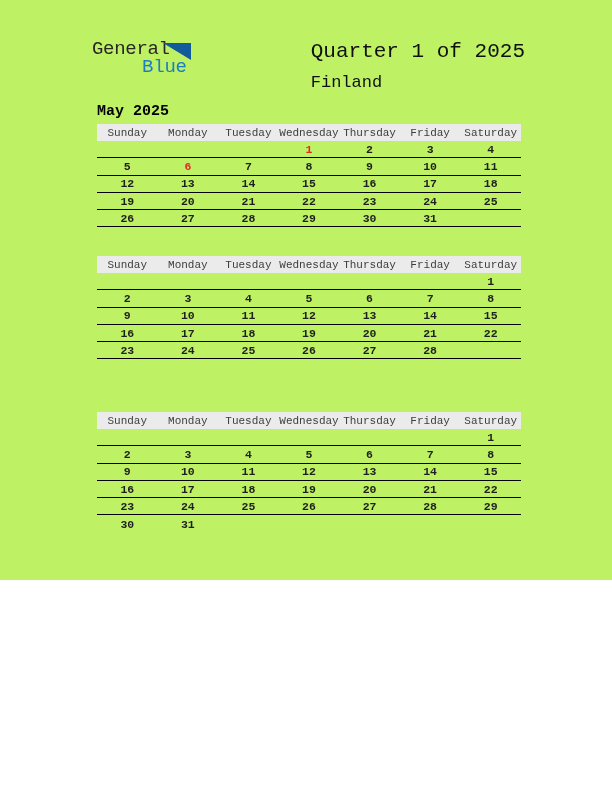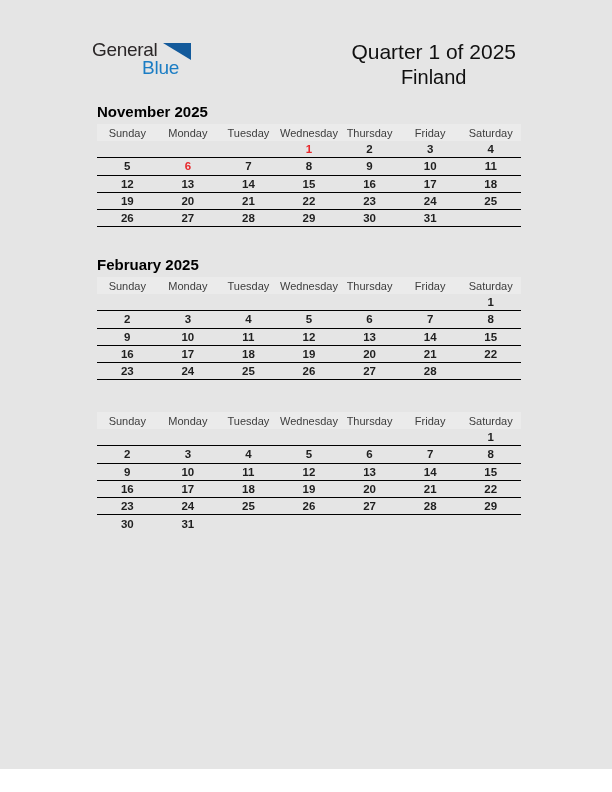--- a/index.html
+++ b/index.html
@@ -5,35 +5,35 @@
   :root{
     --holiday-red:#e8272b;
     --header-bg:#ebebeb;
     --logo-blue:#1b7dc4;
     --triangle-blue:#135a9b;
     --text-dark:#1f1f1f;
   }
   html,body{margin:0;padding:0;background:#ffffff;}
   .page{
     position:relative;
-    width:612px;height:769px;
-    background:#e5e5e5;
-    font-family:Liberation Sans, sans-serif;
+    width:612px;height:580px;
+    background:#bef264;
+    font-family:Liberation Mono, monospace;
     overflow:hidden;
   }
   
   .logo{position:absolute;left:92px;top:40px;width:110px;height:44px;}
   .logo-general{position:absolute;left:0;top:0;font-size:19px;line-height:19px;color:#2a2627;letter-spacing:-0.3px;}
   .logo-triangle{position:absolute;left:71px;top:3px;width:28px;height:17px;background:var(--triangle-blue);
     clip-path:polygon(0 0,100% 0,100% 100%);-webkit-clip-path:polygon(0 0,100% 0,100% 100%);}
   .logo-blue{position:absolute;left:50px;top:18px;font-size:19px;line-height:19px;color:var(--logo-blue);letter-spacing:-0.2px;}
   
-  .header-block{position:absolute;top:40px;right:96px;text-align:center;}
+  .header-block{position:absolute;top:40px;right:87px;text-align:left;}
   .quarter-title{font-size:21px;line-height:24px;color:#101010;}
-  .country{font-size:20px;line-height:18px;margin-top:4px;color:#101010;}
+  .country{font-size:17px;line-height:18px;margin-top:10px;color:#101010;}
   
   .month{position:absolute;left:97px;width:424px;}
   .m0{top:103px}.m1{top:256px}.m2{top:412px}
   .month-title{font-size:15px;line-height:17px;font-weight:bold;color:#000;margin:0 0 4px 0;}
   .weekrow{display:grid;grid-template-columns:repeat(7,1fr);height:17.3px;align-items:center;box-sizing:border-box;}
   .weekrow.header{background:var(--header-bg);height:17px;}
   .weekrow.bordered{border-bottom:1.8px solid #000;}
   .cell{text-align:center;font-size:11.5px;font-weight:bold;color:var(--text-dark);}
   .weekrow.header .cell{font-size:11px;font-weight:normal;color:#3d3d3d;}
   .cell.holiday{color:var(--holiday-red);}
@@ -52,21 +52,21 @@
     <span class="logo-blue">Blue</span>
   </div>
 
   <div class="header-block">
     <div class="quarter-title">Quarter 1 of 2025</div>
     <div class="country">Finland</div>
   </div>
 
   <div id="months">
       <div class="month m0">
-        <div class="month-title">November 2025</div>
+        <div class="month-title">May 2025</div>
         <div class="weekrow header">
           <span class="cell">Sunday</span>
           <span class="cell">Monday</span>
           <span class="cell">Tuesday</span>
           <span class="cell">Wednesday</span>
           <span class="cell">Thursday</span>
           <span class="cell">Friday</span>
           <span class="cell">Saturday</span>
         </div>
         <div class="weekrow bordered">
@@ -109,21 +109,20 @@
           <span class="cell">26</span>
           <span class="cell">27</span>
           <span class="cell">28</span>
           <span class="cell">29</span>
           <span class="cell">30</span>
           <span class="cell">31</span>
           <span class="cell"></span>
         </div>
       </div>
       <div class="month m1">
-        <div class="month-title">February 2025</div>
         <div class="weekrow header">
           <span class="cell">Sunday</span>
           <span class="cell">Monday</span>
           <span class="cell">Tuesday</span>
           <span class="cell">Wednesday</span>
           <span class="cell">Thursday</span>
           <span class="cell">Friday</span>
           <span class="cell">Saturday</span>
         </div>
         <div class="weekrow bordered">

